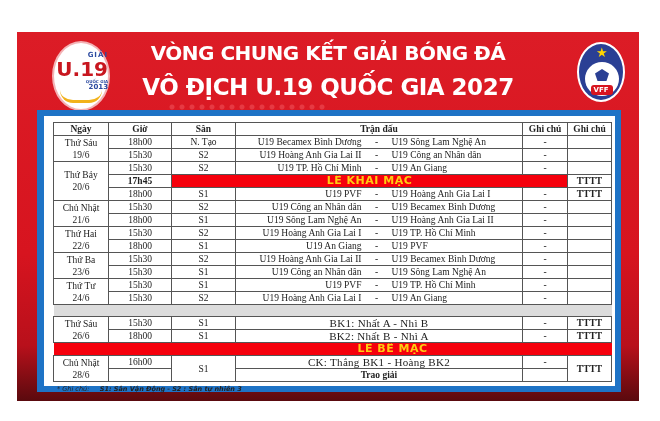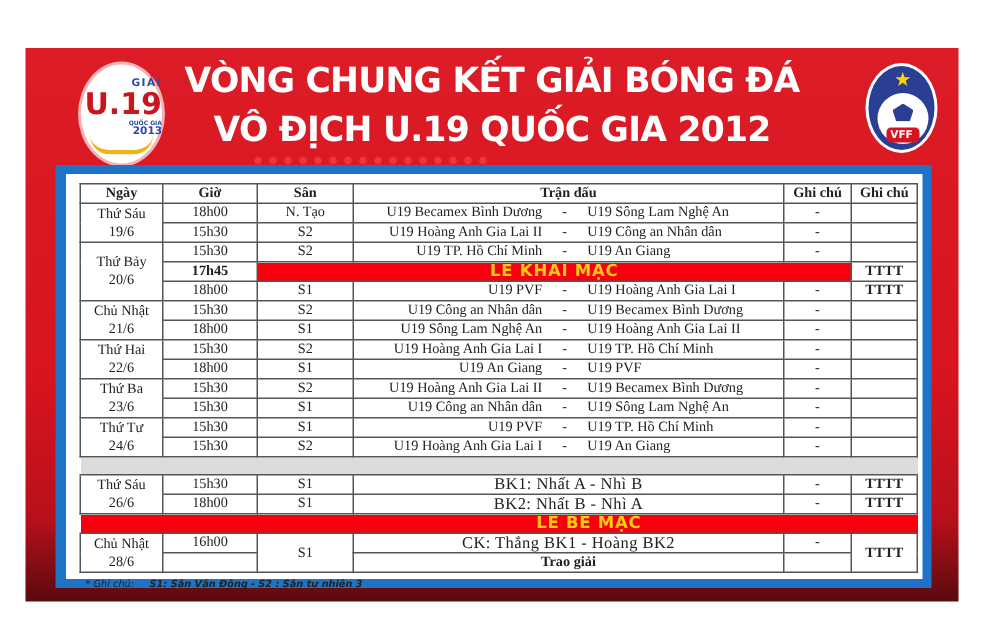--- a/index.html
+++ b/index.html
@@ -2,21 +2,21 @@
 <html><head>
 <meta charset="utf-8">
 <style>
   html,body{margin:0;padding:0;background:#fff;}
   body{width:660px;height:421px;position:relative;overflow:hidden;font-family:"Liberation Serif","DejaVu Serif",serif;}
   .poster{position:absolute;left:17px;top:32px;width:622px;height:369px;
     background:linear-gradient(180deg,#dc1c26 0%,#d7141f 60%,#b8101b 85%,#5a0a0e 100%);}
   .poster .dots{position:absolute;left:150px;top:70px;width:160px;height:40px;
     background:radial-gradient(circle,#f0545c 2px,transparent 3px) 0 0/10px 10px;opacity:.55;}
   .title{position:absolute;left:0;right:0;text-align:center;color:#fff;font-family:"DejaVu Sans","Liberation Sans",sans-serif;font-weight:bold;letter-spacing:-0.5px;}
-  .title.l1{top:9px;font-size:23px;}
+  .title.l1{top:9px;font-size:20px;}
   .title.l2{top:42px;font-size:23px;}
   .logo-l{position:absolute;left:35px;top:9px;width:58px;height:70px;border-radius:50%;background:#fff;border:2px solid #f3b2b5;box-sizing:border-box;text-align:right;}
   .logo-l .g{font:bold 7px "DejaVu Sans",sans-serif;color:#2c4aa0;margin-top:8px;letter-spacing:1px;}
   .logo-l .u{font:bold 20px "DejaVu Sans",sans-serif;color:#c8161f;line-height:20px;}
   .logo-l .q{font:bold 4px "DejaVu Sans",sans-serif;color:#2c4aa0;}
   .logo-l .y{font:bold 7px "DejaVu Sans",sans-serif;color:#2c4aa0;line-height:7px;}
   .logo-l .arc{position:absolute;left:6px;right:6px;bottom:6px;height:10px;border-bottom:3px solid #f2b21a;border-radius:0 0 30px 30px;}
   .logo-r{position:absolute;left:560px;top:10px;width:48px;height:60px;border-radius:50%;background:#2a3f94;border:2px solid #fff;box-sizing:border-box;overflow:hidden;}
   .logo-r .ball{position:absolute;left:6px;top:18px;width:34px;height:34px;border-radius:50%;background:#fff;}
   .logo-r .pent{position:absolute;left:16px;top:25px;width:14px;height:12px;background:#2a3f94;clip-path:polygon(50% 0,100% 38%,82% 100%,18% 100%,0 38%);}
@@ -44,21 +44,21 @@
 <div class="poster">
   <div class="dots"></div>
   <div class="logo-l">
     <div class="g">GIẢI</div>
     <div class="u">U.19</div>
     <div class="q">QUỐC GIA</div>
     <div class="y">2013</div>
     <div class="arc"></div>
   </div>
   <div class="title l1">VÒNG CHUNG KẾT GIẢI BÓNG ĐÁ</div>
-  <div class="title l2">VÔ ĐỊCH U.19 QUỐC GIA 2012</div>
+  <div class="title l2">VÔ ĐỊCH U.19 QUỐC GIA 2027</div>
   <div class="logo-r">
     <span class="star">★</span>
     <div class="ball"></div>
     <div class="pent"></div>
     <div class="vffbg"></div>
     <div class="vff">VFF</div>
   </div>
 </div>
 
 <div class="frame"></div>

